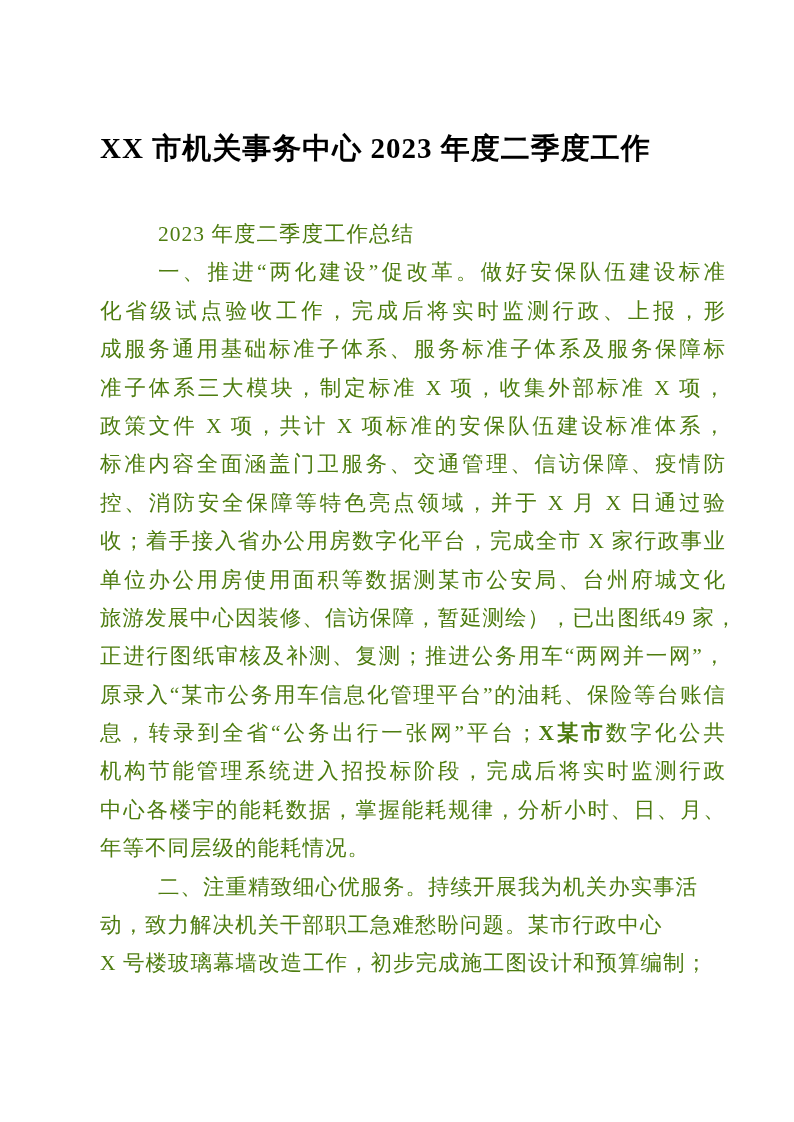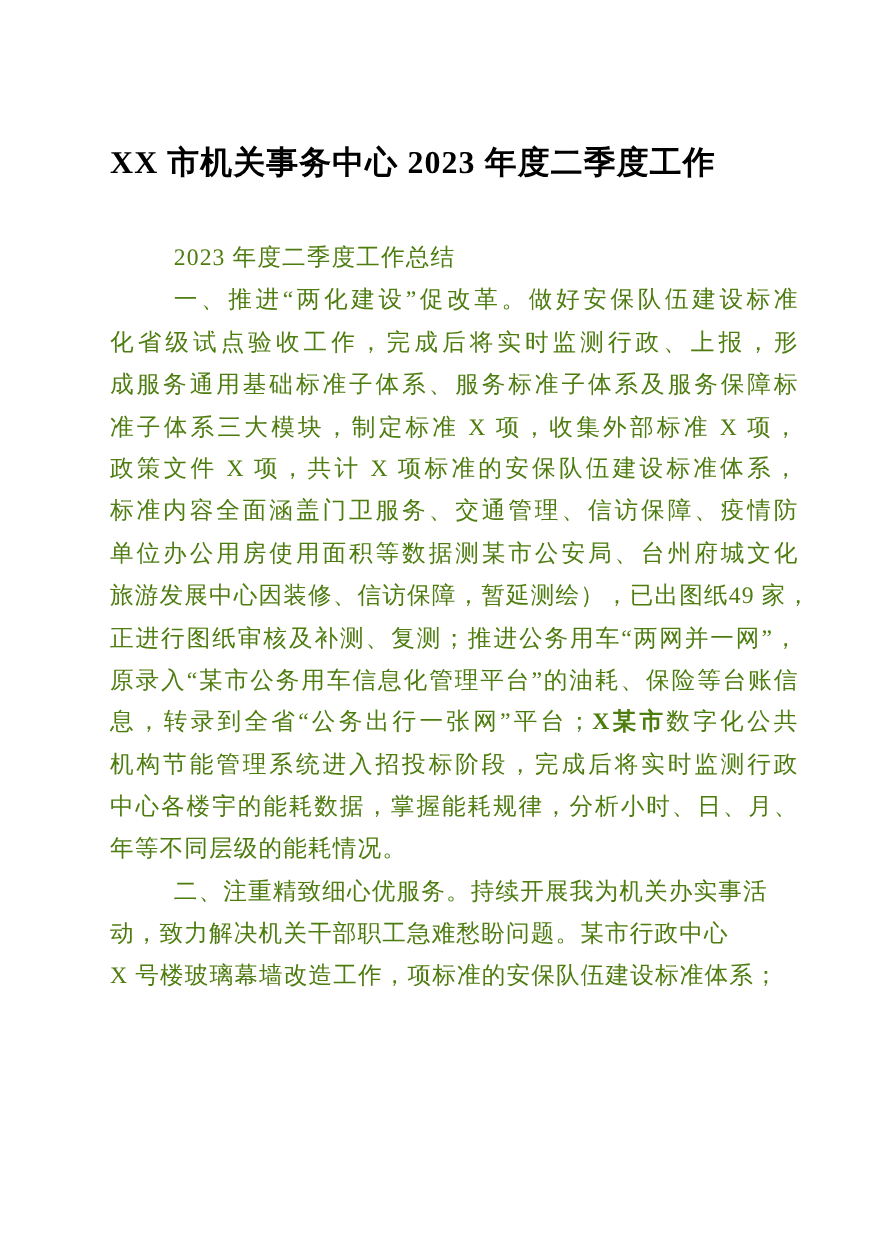--- a/index.html
+++ b/index.html
@@ -58,25 +58,27 @@
     <div>XX 市机关事务中心 2023 年度二季度工作</div>
   </div>
   <div class="doc-body">
       <div class="line indent no-just"><span class="seg">2023 年度二季度工作总结</span></div>
       <div class="line indent"><span class="seg">一、推进“两化建设”促改革。做好安保队伍建设标准</span></div>
       <div class="line"><span class="seg">化省级试点验收工作，完成后将实时监测行政、上报，形</span></div>
       <div class="line"><span class="seg">成服务通用基础标准子体系、服务标准子体系及服务保障标</span></div>
       <div class="line"><span class="seg">准子体系三大模块，制定标准 X 项，收集外部标准 X 项，</span></div>
       <div class="line"><span class="seg">政策文件 X 项，共计 X 项标准的安保队伍建设标准体系，</span></div>
       <div class="line"><span class="seg">标准内容全面涵盖门卫服务、交通管理、信访保障、疫情防</span></div>
+      <div class="line"><span class="seg">控、消防安全保障等特色亮点领域，并于 X 月 X 日通过验</span></div>
+      <div class="line"><span class="seg">收；着手接入省办公用房数字化平台，完成全市 X 家行政事业</span></div>
       <div class="line"><span class="seg">单位办公用房使用面积等数据测某市公安局、台州府城文化</span></div>
       <div class="line"><span class="seg">旅游发展中心因装修、信访保障，暂延测绘），已出图纸49 家，</span></div>
       <div class="line"><span class="seg">正进行图纸审核及补测、复测；推进公务用车“两网并一网”，</span></div>
       <div class="line"><span class="seg">原录入“某市公务用车信息化管理平台”的油耗、保险等台账信</span></div>
       <div class="line"><span class="seg">息，转录到全省“公务出行一张网”平台；</span><span class="seg bold">X某市</span><span class="seg">数字化公共</span></div>
       <div class="line"><span class="seg">机构节能管理系统进入招投标阶段，完成后将实时监测行政</span></div>
       <div class="line"><span class="seg">中心各楼宇的能耗数据，掌握能耗规律，分析小时、日、月、</span></div>
       <div class="line no-just"><span class="seg">年等不同层级的能耗情况。</span></div>
       <div class="line indent no-just"><span class="seg">二、注重精致细心优服务。持续开展我为机关办实事活</span></div>
       <div class="line no-just"><span class="seg">动，致力解决机关干部职工急难愁盼问题。某市行政中心</span></div>
-      <div class="line no-just"><span class="seg">X 号楼玻璃幕墙改造工作，项标准的安保队伍建设标准体系；</span></div>
+      <div class="line no-just"><span class="seg">X 号楼玻璃幕墙改造工作，初步完成施工图设计和预算编制；</span></div>
     </div>
 </div>
 
 </body></html>

